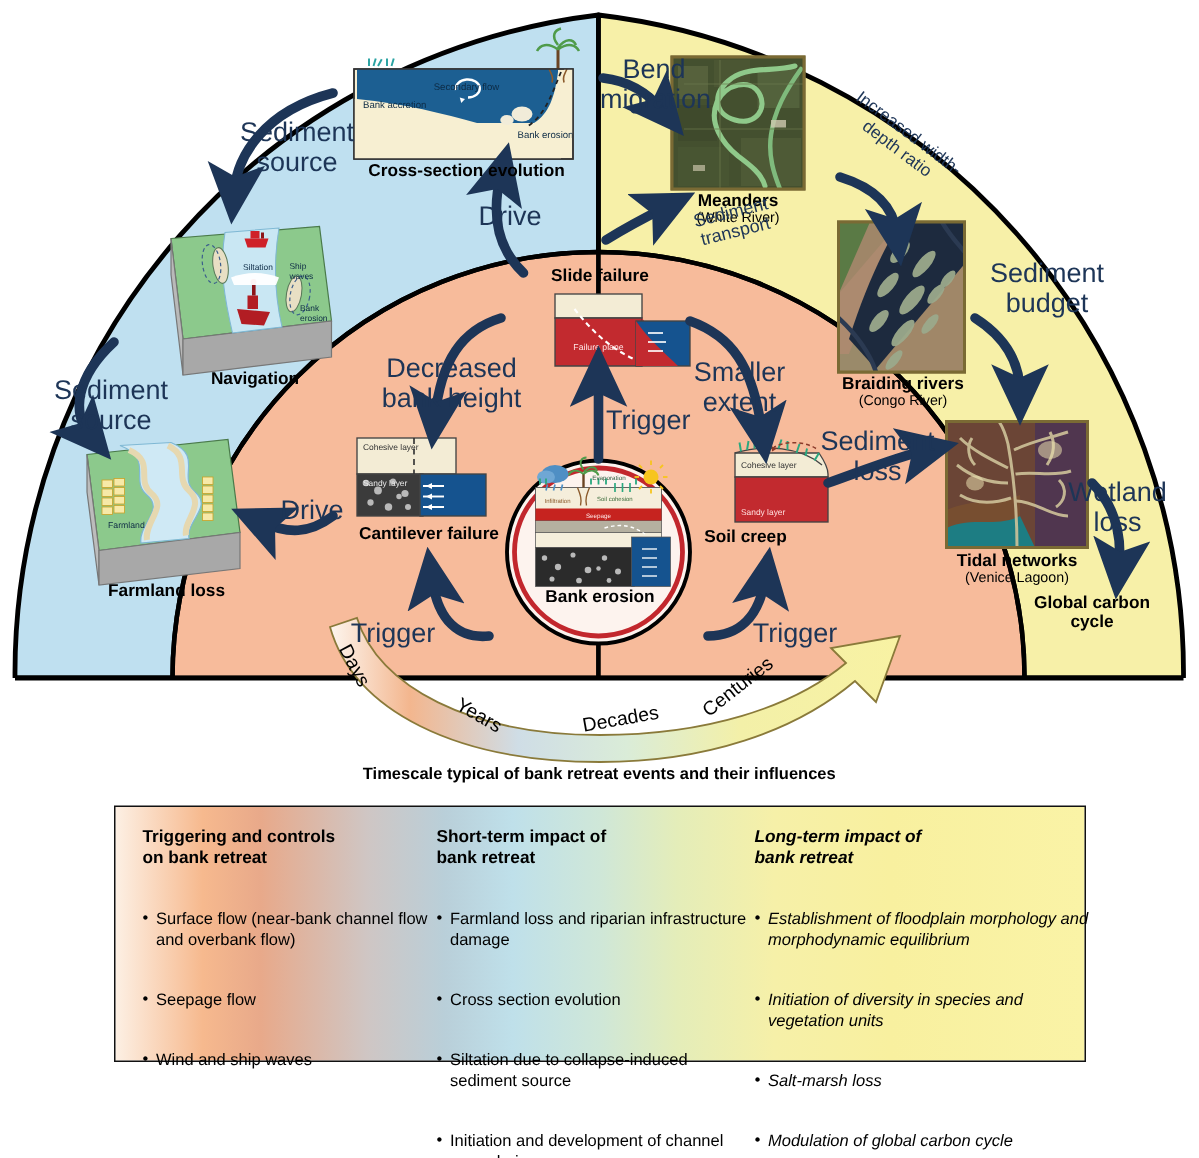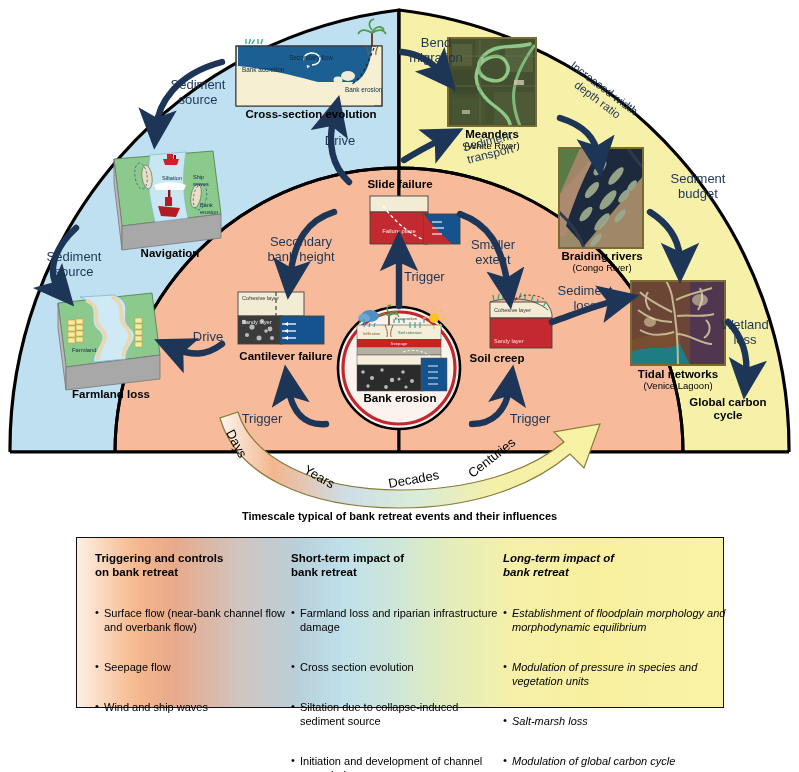--- a/index.html
+++ b/index.html
@@ -5,21 +5,21 @@
 <style>
   html,body{margin:0;padding:0;background:#ffffff;}
   body{width:799px;height:772px;position:relative;overflow:hidden;
        font-family:"Liberation Sans","DejaVu Sans",sans-serif;color:#000;}
   #stage{position:absolute;left:0;top:0;width:799px;height:772px;}
   svg.layer{position:absolute;left:0;top:0;width:799px;height:772px;}
   .lbl{position:absolute;font-family:"Liberation Sans","DejaVu Sans",sans-serif;
        color:#1b2a4a;line-height:1.12;text-align:center;white-space:pre-line;}
   .ttl{font-weight:bold;font-size:11.5px;color:#000;}
   .sub{font-size:9.5px;color:#000;font-weight:normal;}
-  .arrlbl{font-size:13px;color:#1d3557;font-weight:normal;}
+  .arrlbl{font-size:18px;color:#1d3557;font-weight:normal;}
 
   
   #panel{position:absolute;left:76px;top:537px;width:648px;height:171px;
          border:1.6px solid #111;box-sizing:border-box;
          background:linear-gradient(90deg,
             #fdf0e4 0%, #f6b98e 9%, #e8a98a 15%,
             #cfc6c4 26%, #b9cfd9 34%, #bfe0ea 41%,
             #cfe7d8 50%, #e4edb9 58%, #f6f0a8 68%,
             #f8f09f 80%, #faf3a6 100%);
          display:flex;padding:13px 10px 10px 18px;}
@@ -478,21 +478,21 @@
 
   <div class="lbl arrlbl" style="left:654px;top:172px;width:88px;">Sediment
 budget</div>
 
   <div class="lbl arrlbl" style="left:546px;top:284px;width:78px;">Sediment
 loss</div>
 
   <div class="lbl arrlbl" style="left:706px;top:318px;width:78px;">Wetland
 loss</div>
 
-  <div class="lbl arrlbl" style="left:246px;top:235px;width:110px;">Secondary
+  <div class="lbl arrlbl" style="left:246px;top:235px;width:110px;">Decreased
 bank height</div>
 
   <div class="lbl arrlbl" style="left:456px;top:238px;width:74px;">Smaller
 extent</div>
 
   <div class="lbl arrlbl" style="left:404px;top:270px;width:58px;text-align:left;">Trigger</div>
 
   <div class="lbl arrlbl" style="left:232px;top:412px;width:60px;">Trigger</div>
 
   <div class="lbl arrlbl" style="left:500px;top:412px;width:60px;">Trigger</div>
@@ -529,21 +529,21 @@
         <li>Siltation due to collapse-induced sediment source</li>
         <li>Initiation and development of channel meandering</li>
       </ul>
     </div>
 
     <div class="col col3">
       <div class="colhead">Long-term impact of
 bank retreat</div>
       <ul class="bullets">
         <li>Establishment of floodplain morphology and morphodynamic equilibrium</li>
-        <li>Modulation of pressure in species and vegetation units</li>
+        <li>Initiation of diversity in species and vegetation units</li>
         <li>Salt-marsh loss</li>
         <li>Modulation of global carbon cycle</li>
       </ul>
     </div>
 
   </div>
 
 </div>
 
 </body></html>

